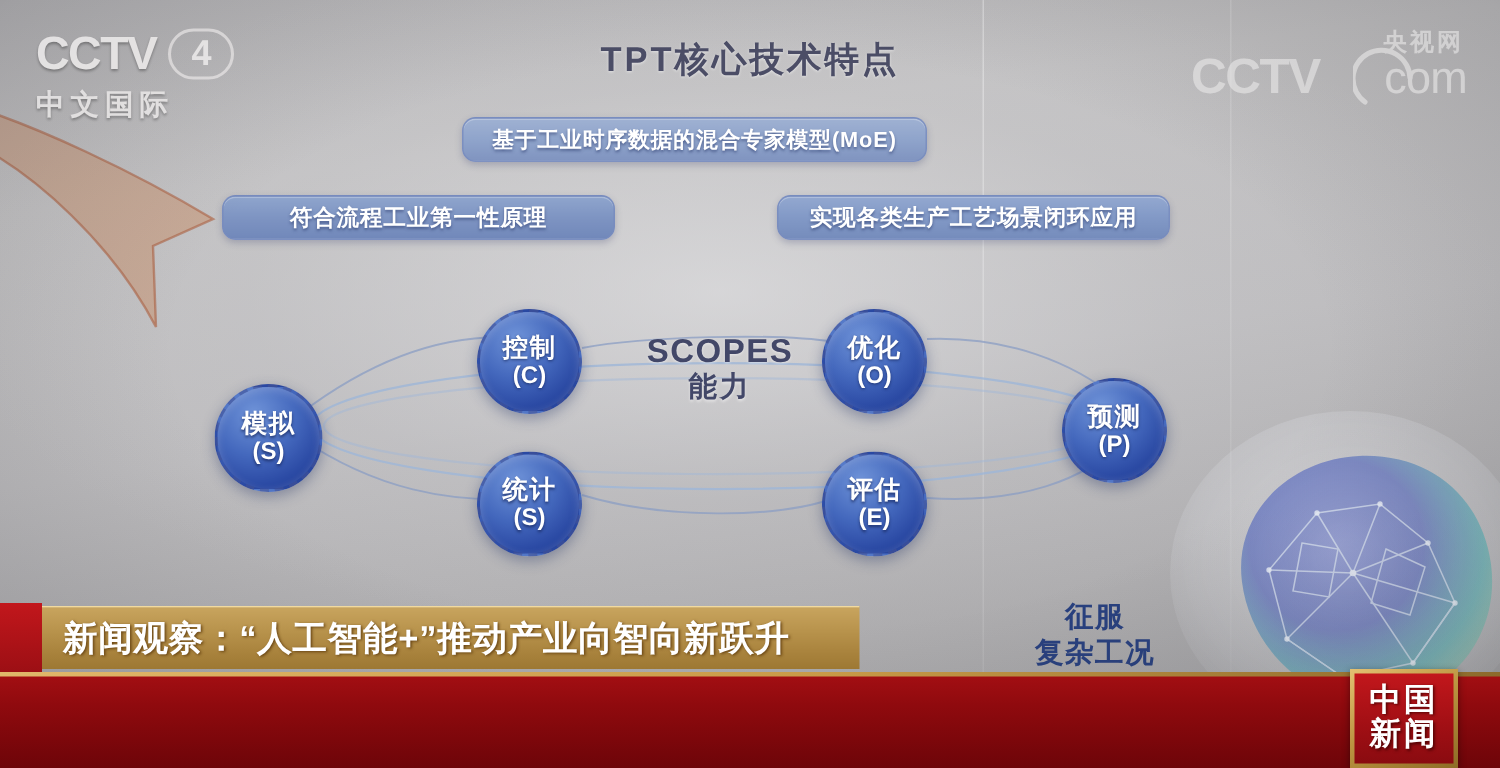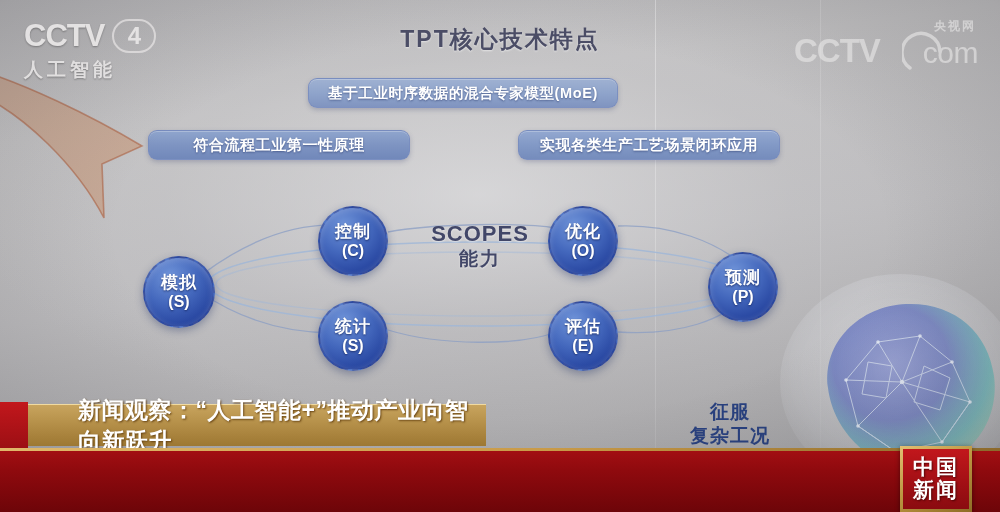--- a/index.html
+++ b/index.html
@@ -118,34 +118,34 @@
   
   .bug-right{position:absolute;right:22px;top:18px;width:184px;height:58px;opacity:.62;}
   .bug-right .big{
     font-size:33px;font-weight:bold;color:#e9e8e8;letter-spacing:-1px;line-height:1;
     position:absolute;left:0;top:16px;
   }
   .bug-right .com{
     position:absolute;right:0;top:18px;font-size:30px;font-weight:normal;color:#e9e8e8;letter-spacing:-.5px;
   }
   .bug-right .cn{
-    position:absolute;right:2px;top:0px;font-size:12px;font-weight:bold;color:#e9e8e8;letter-spacing:2px;
+    position:absolute;right:2px;top:0px;font-size:16px;font-weight:bold;color:#e9e8e8;letter-spacing:2px;
   }
   .bug-right .arc{position:absolute;left:108px;top:8px;width:46px;height:46px;}
 
   
   .l3-red-edge{
     position:absolute;left:0;top:402px;width:28px;height:46px;
     background:linear-gradient(180deg,#c2171c,#9c0f14);
   }
   .l3-gold{
-    position:absolute;left:28px;top:404px;width:458px;height:42px;
+    position:absolute;left:28px;top:404px;width:545px;height:42px;
     background:linear-gradient(180deg,#c8a45e 0%,#b8934c 38%,#a8823c 75%,#9d7833 100%);
     border-top:1px solid rgba(255,235,180,.85);
-    display:flex;align-items:center;padding-left:36px;
+    display:flex;align-items:center;
   }
   .l3-gold span{
     padding-left:14px;font-size:23px;font-weight:bold;color:#ffffff;letter-spacing:.5px;
     text-shadow:1px 1px 2px rgba(90,55,10,.85);
   }
   .l3-main{
     position:absolute;left:0;top:448px;width:1000px;height:64px;
     background:linear-gradient(180deg,#a50f13 0%,#8f0a0e 35%,#7d070b 70%,#6d0509 100%);
   }
   .l3-main-line{
@@ -278,21 +278,21 @@
     <div>复杂工况</div>
   </div>
 
   <div class="wall-vign"></div>
 
   <div class="bug-left">
     <div class="row1">
       <div class="cctv">CCTV</div>
       <div class="four">4</div>
     </div>
-    <div class="sub">人工智能</div>
+    <div class="sub">中文国际</div>
   </div>
 
   <div class="bug-right">
     <div class="big">CCTV</div>
     <svg class="arc" viewBox="0 0 46 46">
       <path d="M8,42 A19,19 0 1 1 38,26" fill="none" stroke="#e9e8e8" stroke-width="3.4" stroke-linecap="round"></path>
     </svg>
     <div class="cn">央视网</div>
     <div class="com">com</div>
   </div>

